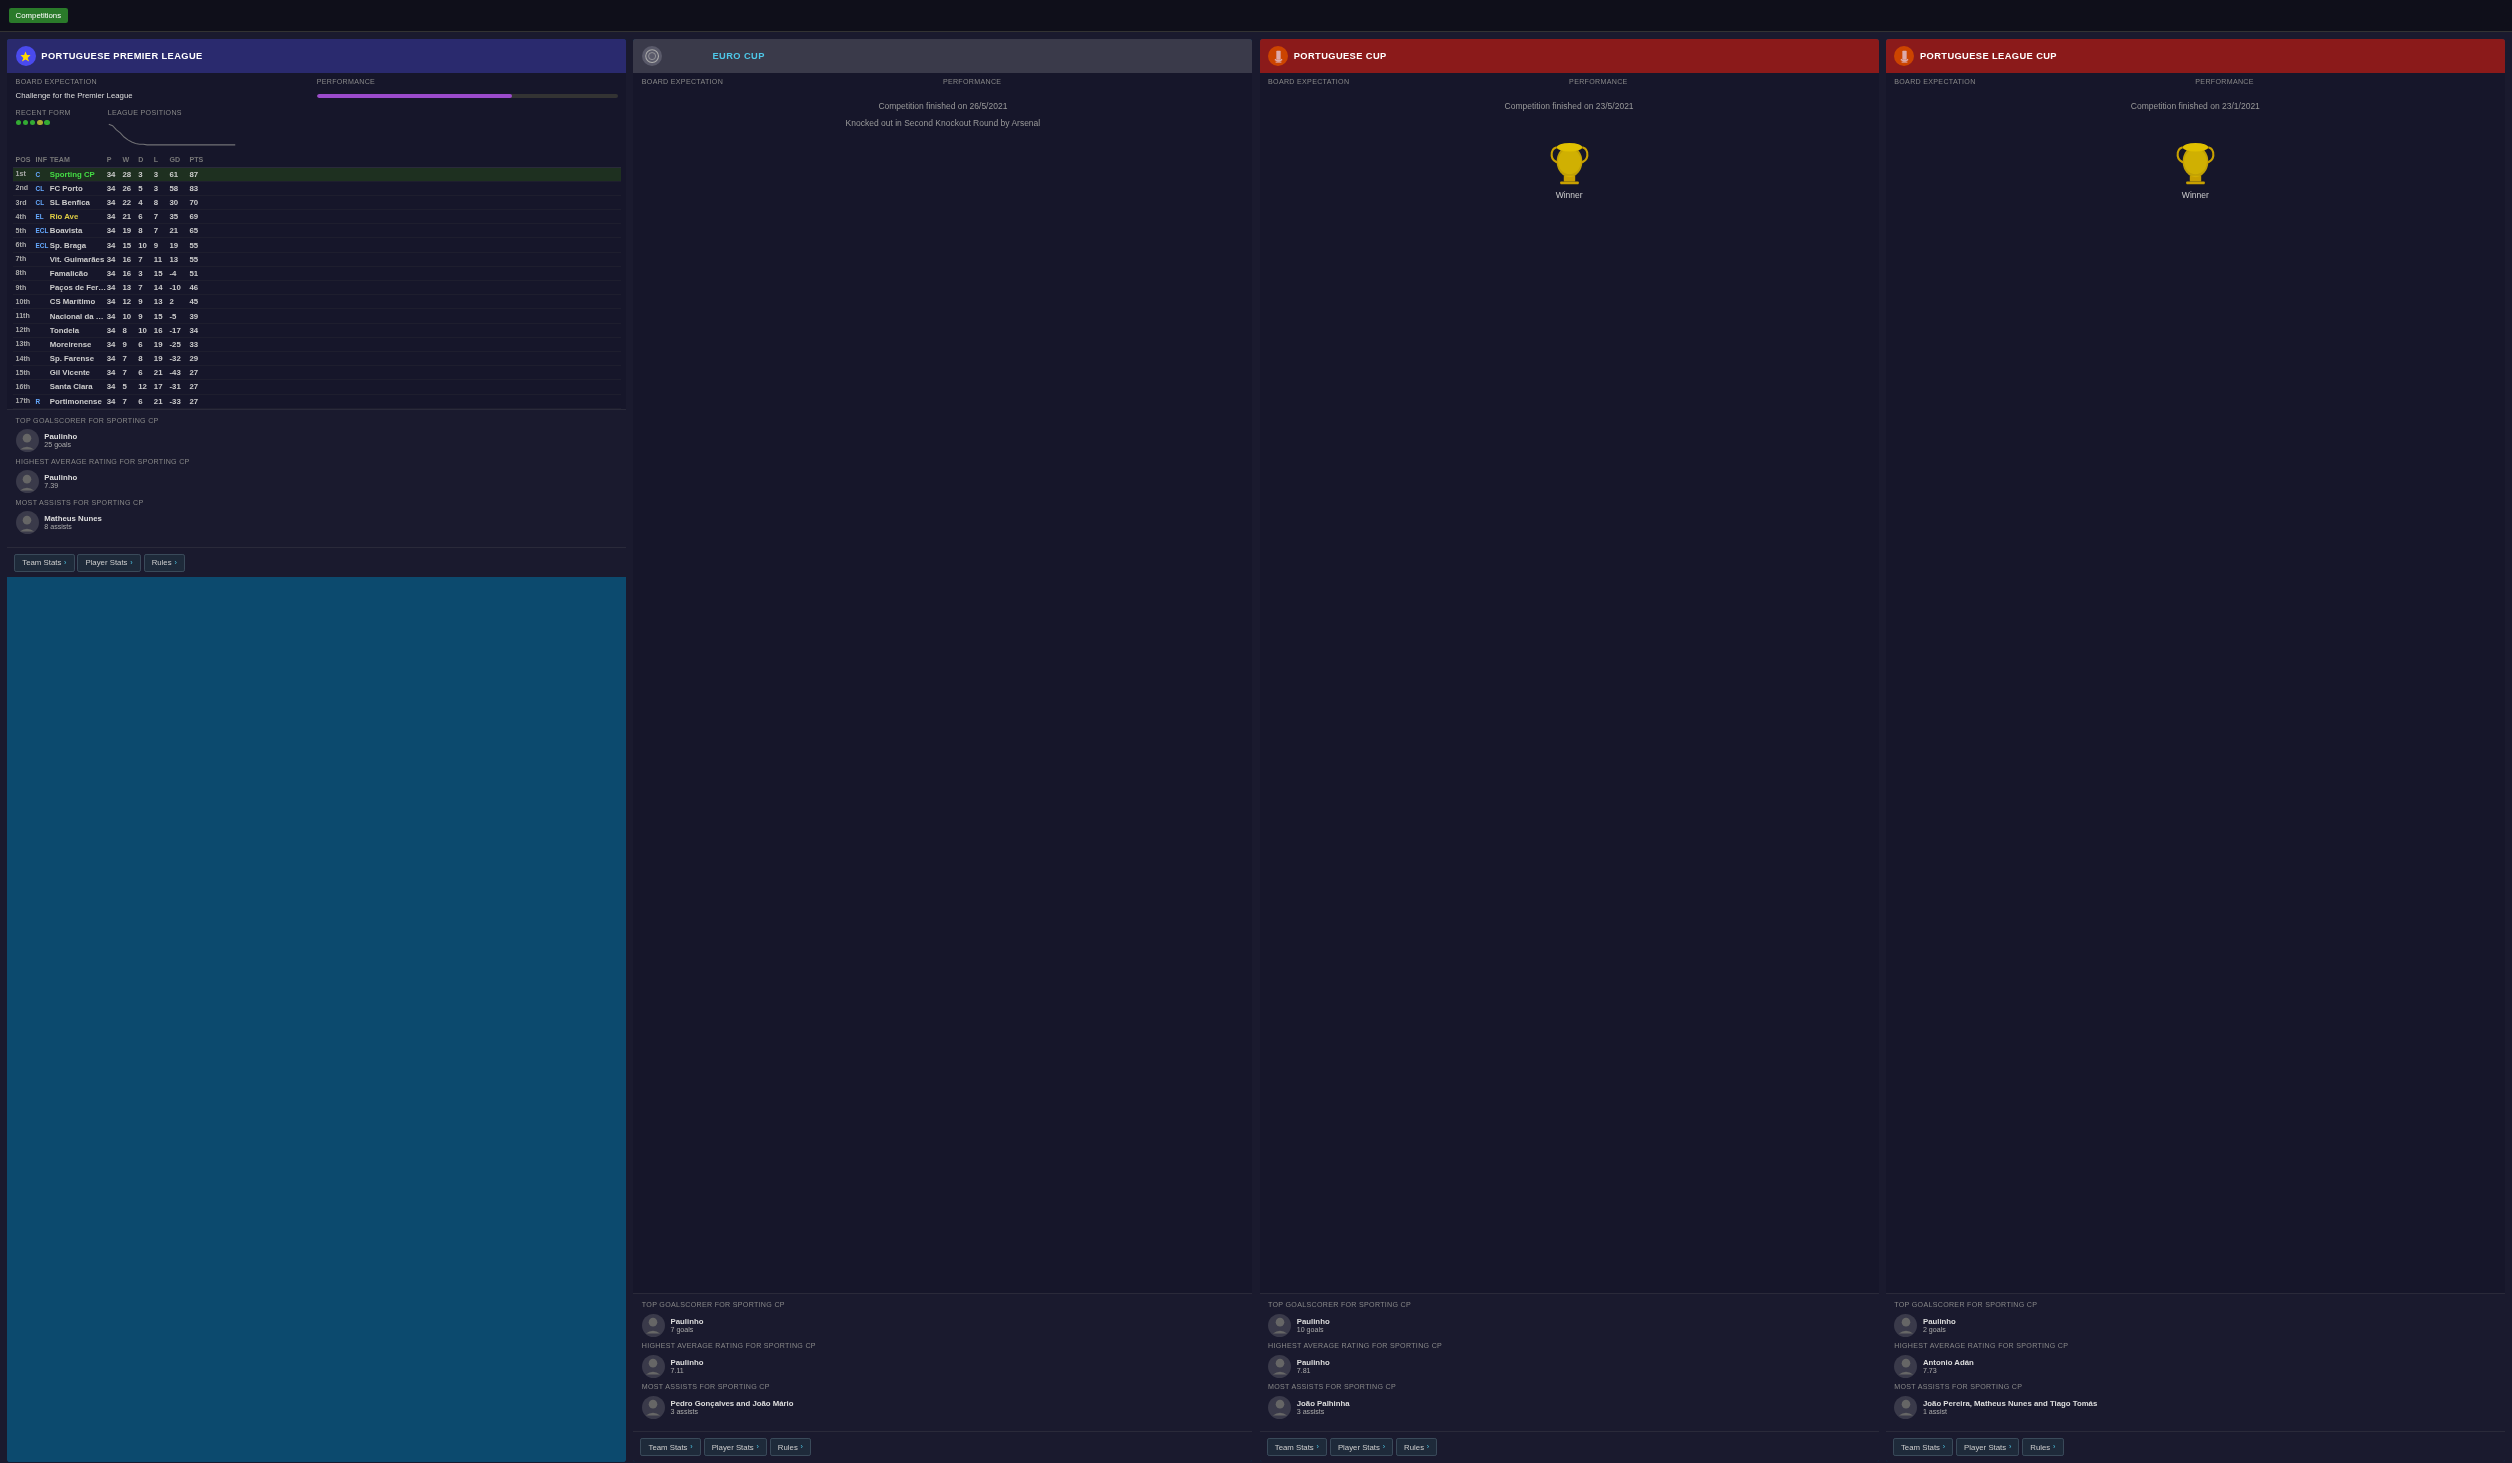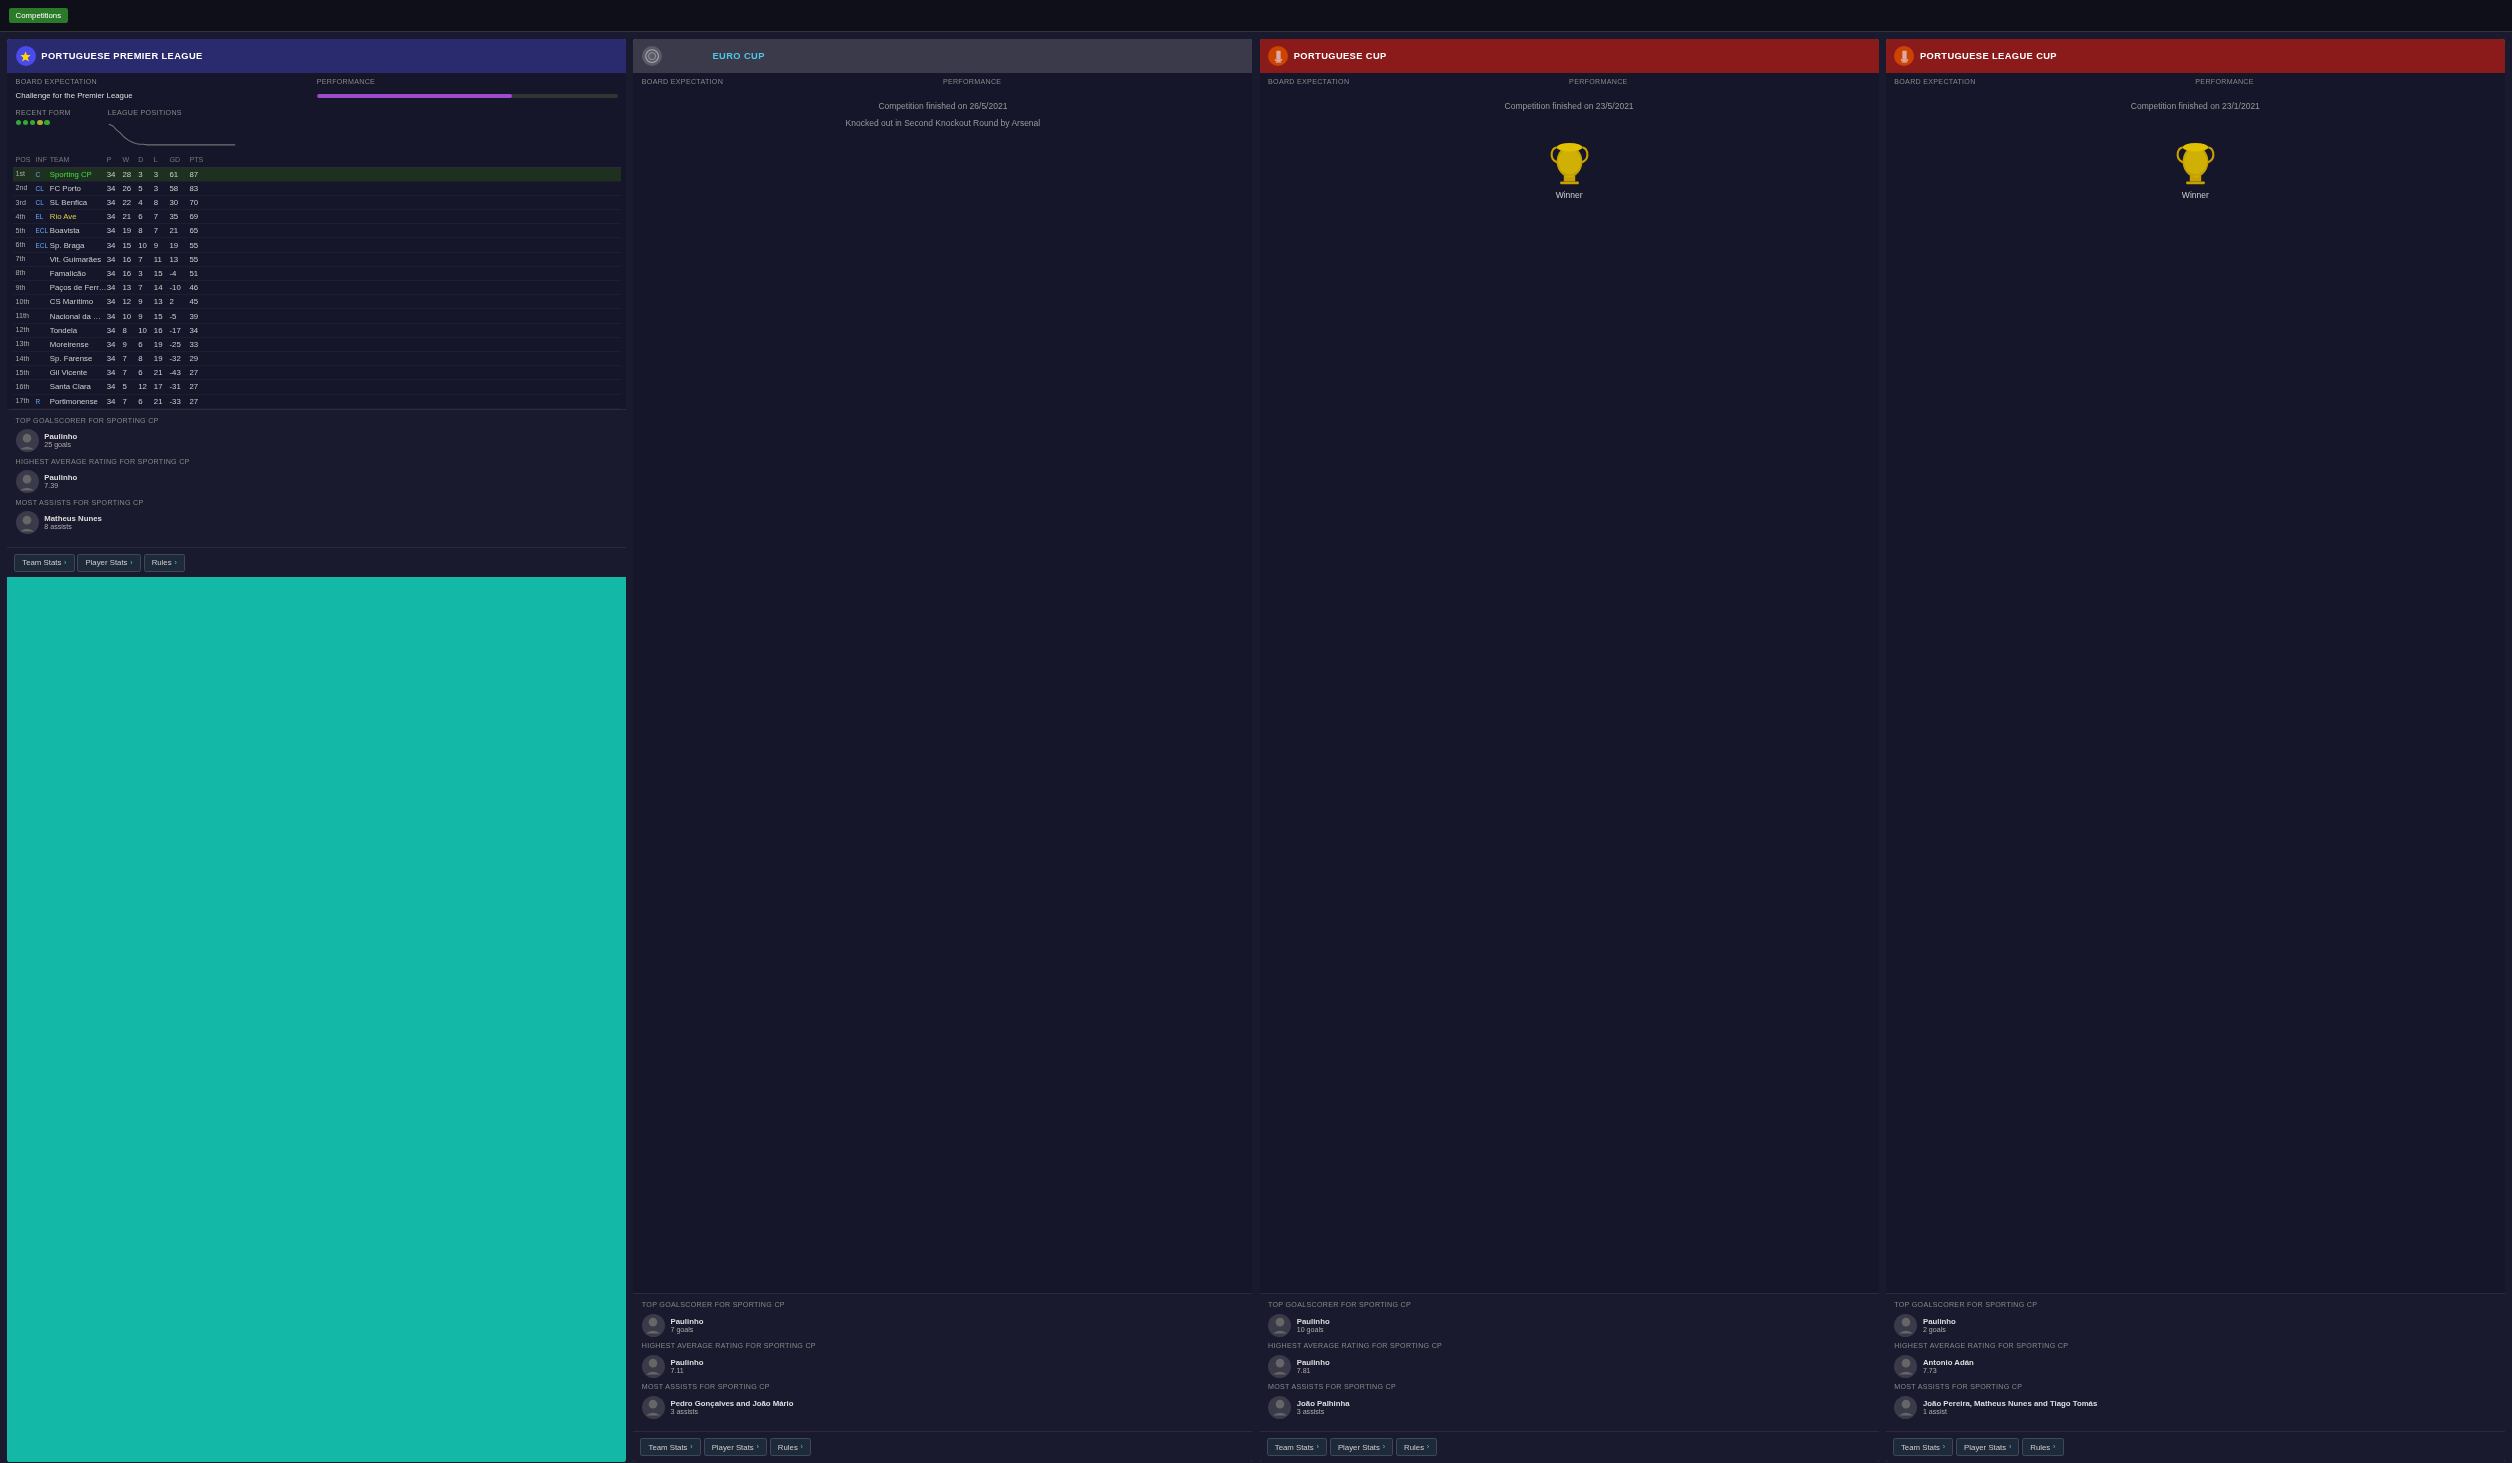--- a/index.html
+++ b/index.html
@@ -28,21 +28,21 @@
       cursor: pointer;
     }
     .main-content {
       display: grid;
       grid-template-columns: 1fr 1fr 1fr 1fr;
       gap: 7.1px;
       padding: 7.1px;
       min-height: calc(100vh - 26px);
     }
     .panel {
-      background: #14b8a6;
+      background: #0c4a6e;
       border-radius: 2.8px;
       display: flex;
       flex-direction: column;
       overflow: hidden;
     }
 
     
     .panel-header {
       display: flex;
       align-items: center;
@@ -133,20 +133,21 @@
       border-radius: 50%;
     }
     .dot-green { background: #3a3; }
     .dot-yellow { background: #aa3; }
 
     
     .league-table {
       background: #16162a;
       padding: 0 5.7px;
       flex-shrink: 0;
+      font-weight: bold;
     }
     .table-header {
       display: grid;
       grid-template-columns: 20px 14.2px 57px 15.7px 15.7px 15.7px 15.7px 20px 20px;
       padding: 2.8px 2.8px;
       color: #777;
       font-size: 7.1px;
       text-transform: uppercase;
       border-bottom: 0.7px solid #2a2a3a;
     }

